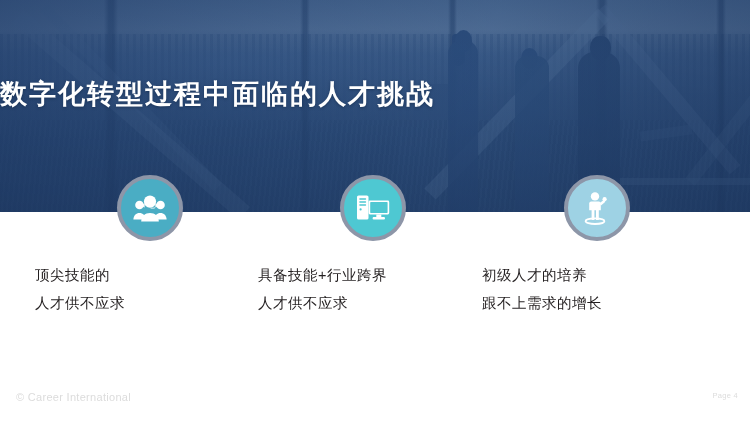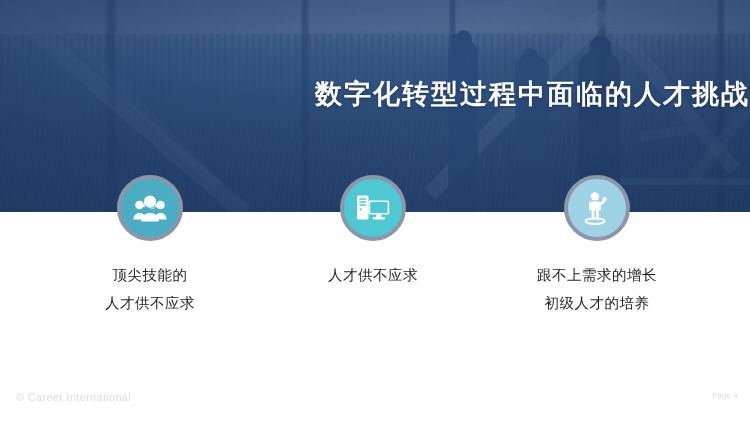--- a/index.html
+++ b/index.html
@@ -147,21 +147,21 @@
   }
   .tint2 {
     position: absolute; inset: 0;
     background: radial-gradient(120% 90% at 30% 30%, rgba(46,86,138,.18), rgba(22,46,84,.50) 100%);
   }
 
   
   .title {
     position: absolute;
     left: 0; top: 78px; width: 750px;
-    text-align: right;
+    text-align: left;
     color: #ffffff;
     font-size: 27px;
     font-weight: bold;
     letter-spacing: 2px;
     line-height: 1.2;
     text-shadow: 0 1px 3px rgba(12,28,54,.45);
   }
 
   
   .circle {
@@ -177,21 +177,21 @@
   .c1 { left: 117px; top: 175px; background: #4aadc4; }
   .c2 { left: 340px; top: 175px; background: #4ec8d2; }
   .c3 { left: 564px; top: 175px; background: #9ed2e4; }
   .circle svg { display: block; }
 
   
   .caption {
     position: absolute;
     top: 262px;
     width: 230px;
-    text-align: center;
+    text-align: left;
     color: #231f20;
     font-size: 14.5px;
     line-height: 1.9;
     letter-spacing: .5px;
   }
   .cap1 { left: 35px; }
   .cap2 { left: 258px; }
   .cap3 { left: 482px; }
   .caption .line { display: block; white-space: nowrap; }
 
@@ -323,23 +323,24 @@
         <ellipse cx="13" cy="30.2" rx="9.4" ry="2.8" fill="none" stroke="#ffffff" stroke-width="1.8"></ellipse>
       </svg>
     </span>
   </div>
 
   <div class="caption cap1">
     <span class="line">顶尖技能的</span>
     <span class="line">人才供不应求</span>
   </div>
   <div class="caption cap2">
+    <span class="line">具备技能+行业跨界</span>
     <span class="line">人才供不应求</span>
   </div>
   <div class="caption cap3">
+    <span class="line">初级人才的培养</span>
     <span class="line">跟不上需求的增长</span>
-    <span class="line">初级人才的培养</span>
   </div>
 
   <div class="footer-left">© Career International</div>
   <div class="footer-right">Page 4</div>
 
 </div>
 
 </body></html>

